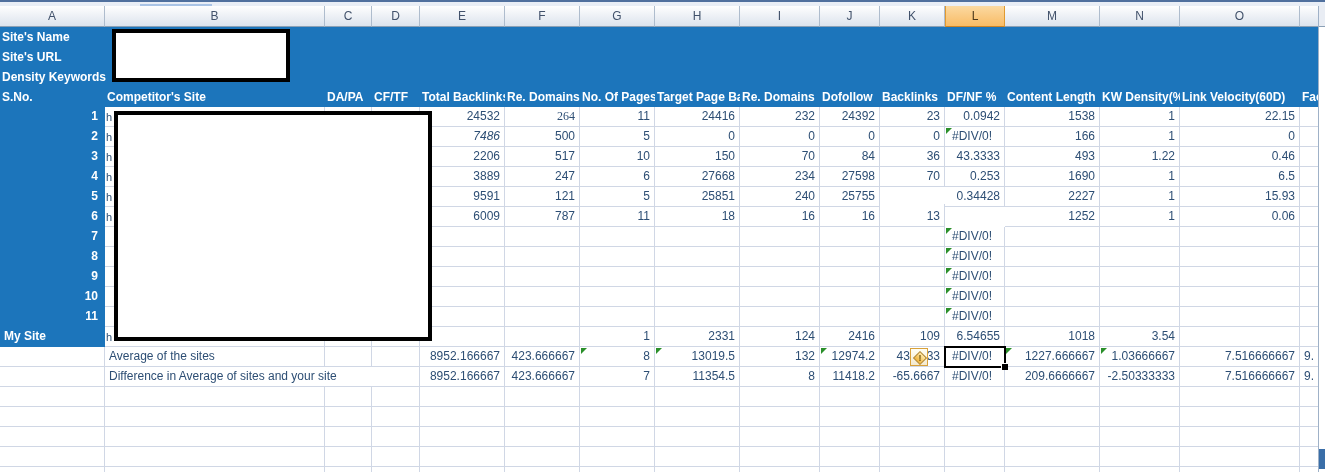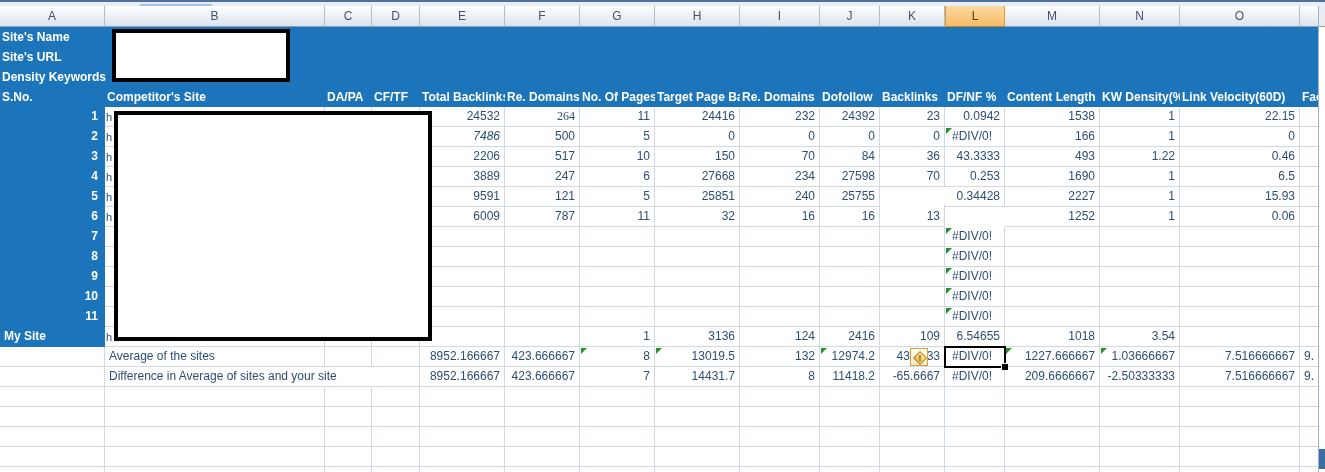--- a/index.html
+++ b/index.html
@@ -184,21 +184,21 @@
       <div class="cell gl num" style="left: 1180px; top: 187px; width: 120px; height: 20px;">15.93</div>
       <div class="cell gl" style="left: 1300px; top: 187px; width: 25px; height: 20px;"></div>
       <div class="frag" style="left: 106px; top: 187px;">h</div>
       <div class="cell blue num" style="left: 0px; top: 207px; width: 105px; height: 20px;">6</div>
       <div class="cell gl" style="left: 105px; top: 207px; width: 220px; height: 20px;"></div>
       <div class="cell gl" style="left: 325px; top: 207px; width: 47px; height: 20px;"></div>
       <div class="cell gl" style="left: 372px; top: 207px; width: 48px; height: 20px;"></div>
       <div class="cell gl num" style="left: 420px; top: 207px; width: 85px; height: 20px;">6009</div>
       <div class="cell gl num" style="left: 505px; top: 207px; width: 75px; height: 20px;">787</div>
       <div class="cell gl num" style="left: 580px; top: 207px; width: 75px; height: 20px;">11</div>
-      <div class="cell gl num" style="left: 655px; top: 207px; width: 85px; height: 20px;">32</div>
+      <div class="cell gl num" style="left: 655px; top: 207px; width: 85px; height: 20px;">18</div>
       <div class="cell gl num" style="left: 740px; top: 207px; width: 80px; height: 20px;">16</div>
       <div class="cell gl num" style="left: 820px; top: 207px; width: 60px; height: 20px;">16</div>
       <div class="cell gl num" style="left: 880px; top: 207px; width: 65px; height: 20px;">13</div>
       <div class="cell gl num" style="left: 945px; top: 207px; width: 60px; height: 20px; margin-top: 28px;">40.625</div>
       <div class="cell gl num" style="left: 1005px; top: 207px; width: 95px; height: 20px;">1252</div>
       <div class="cell gl num" style="left: 1100px; top: 207px; width: 80px; height: 20px;">1</div>
       <div class="cell gl num" style="left: 1180px; top: 207px; width: 120px; height: 20px;">0.06</div>
       <div class="cell gl" style="left: 1300px; top: 207px; width: 25px; height: 20px;"></div>
       <div class="frag" style="left: 106px; top: 207px;">h</div>
       <div class="cell blue num" style="left: 0px; top: 227px; width: 105px; height: 20px;">7</div>
@@ -286,21 +286,21 @@
       <div class="cell gl" style="left: 1180px; top: 307px; width: 120px; height: 20px;"></div>
       <div class="cell gl" style="left: 1300px; top: 307px; width: 25px; height: 20px;"></div>
       <div class="tri" style="left: 946px; top: 308px; width: 0px; height: 0px;"></div>
       <div class="cell blue txt" style="left: 0px; top: 327px; width: 105px; height: 20px;">My Site</div>
       <div class="cell gl" style="left: 105px; top: 327px; width: 220px; height: 20px;"></div>
       <div class="cell gl" style="left: 325px; top: 327px; width: 47px; height: 20px;"></div>
       <div class="cell gl" style="left: 372px; top: 327px; width: 48px; height: 20px;"></div>
       <div class="cell gl" style="left: 420px; top: 327px; width: 85px; height: 20px;"></div>
       <div class="cell gl" style="left: 505px; top: 327px; width: 75px; height: 20px;"></div>
       <div class="cell gl num" style="left: 580px; top: 327px; width: 75px; height: 20px;">1</div>
-      <div class="cell gl num" style="left: 655px; top: 327px; width: 85px; height: 20px;">3136</div>
+      <div class="cell gl num" style="left: 655px; top: 327px; width: 85px; height: 20px;">2331</div>
       <div class="cell gl num" style="left: 740px; top: 327px; width: 80px; height: 20px;">124</div>
       <div class="cell gl num" style="left: 820px; top: 327px; width: 60px; height: 20px;">2416</div>
       <div class="cell gl num" style="left: 880px; top: 327px; width: 65px; height: 20px;">109</div>
       <div class="cell gl num" style="left: 945px; top: 327px; width: 60px; height: 20px;">6.54655</div>
       <div class="cell gl num" style="left: 1005px; top: 327px; width: 95px; height: 20px;">1018</div>
       <div class="cell gl num" style="left: 1100px; top: 327px; width: 80px; height: 20px;">3.54</div>
       <div class="cell gl" style="left: 1180px; top: 327px; width: 120px; height: 20px;"></div>
       <div class="cell gl" style="left: 1300px; top: 327px; width: 25px; height: 20px;"></div>
       <div class="frag" style="left: 106px; top: 327px;">h</div>
       <div class="cell gl" style="left: 0px; top: 347px; width: 105px; height: 20px;"></div>
@@ -322,21 +322,21 @@
       <div class="tri" style="left: 581px; top: 348px; width: 0px; height: 0px;"></div>
       <div class="tri" style="left: 656px; top: 348px; width: 0px; height: 0px;"></div>
       <div class="tri" style="left: 821px; top: 348px; width: 0px; height: 0px;"></div>
       <div class="tri" style="left: 1006px; top: 348px; width: 0px; height: 0px;"></div>
       <div class="tri" style="left: 1101px; top: 348px; width: 0px; height: 0px;"></div>
       <div class="cell gl" style="left: 0px; top: 367px; width: 105px; height: 20px;"></div>
       <div class="cell gl txt" style="left: 105px; top: 367px; width: 315px; height: 20px;">Difference in Average of sites and your site</div>
       <div class="cell gl num" style="left: 420px; top: 367px; width: 85px; height: 20px;">8952.166667</div>
       <div class="cell gl num" style="left: 505px; top: 367px; width: 75px; height: 20px;">423.666667</div>
       <div class="cell gl num" style="left: 580px; top: 367px; width: 75px; height: 20px;">7</div>
-      <div class="cell gl num" style="left: 655px; top: 367px; width: 85px; height: 20px;">14431.7</div>
+      <div class="cell gl num" style="left: 655px; top: 367px; width: 85px; height: 20px;">11354.5</div>
       <div class="cell gl num" style="left: 740px; top: 367px; width: 80px; height: 20px;">8</div>
       <div class="cell gl num" style="left: 820px; top: 367px; width: 60px; height: 20px;">11418.2</div>
       <div class="cell gl num" style="left: 880px; top: 367px; width: 65px; height: 20px;">-65.6667</div>
       <div class="cell gl err" style="left: 945px; top: 367px; width: 60px; height: 20px;">#DIV/0!</div>
       <div class="cell gl num" style="left: 1005px; top: 367px; width: 95px; height: 20px;">209.6666667</div>
       <div class="cell gl num" style="left: 1100px; top: 367px; width: 80px; height: 20px;">-2.50333333</div>
       <div class="cell gl num" style="left: 1180px; top: 367px; width: 120px; height: 20px;">7.516666667</div>
       <div class="cell gl txt" style="left: 1300px; top: 367px; width: 25px; height: 20px;">9.</div>
       <div class="cell gl" style="left: 0px; top: 387px; width: 105px; height: 20px;"></div>
       <div class="cell gl" style="left: 105px; top: 387px; width: 220px; height: 20px;"></div>

